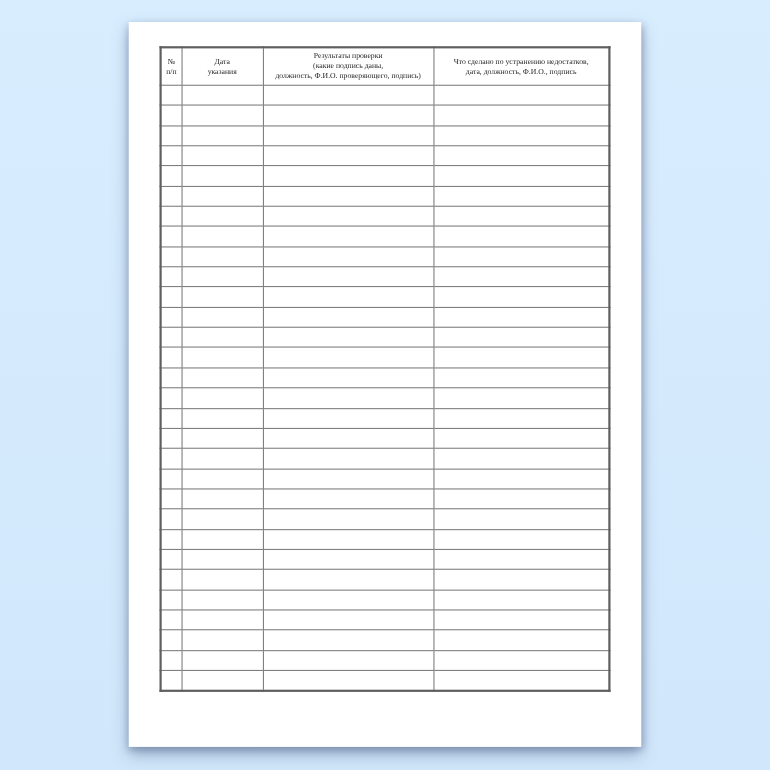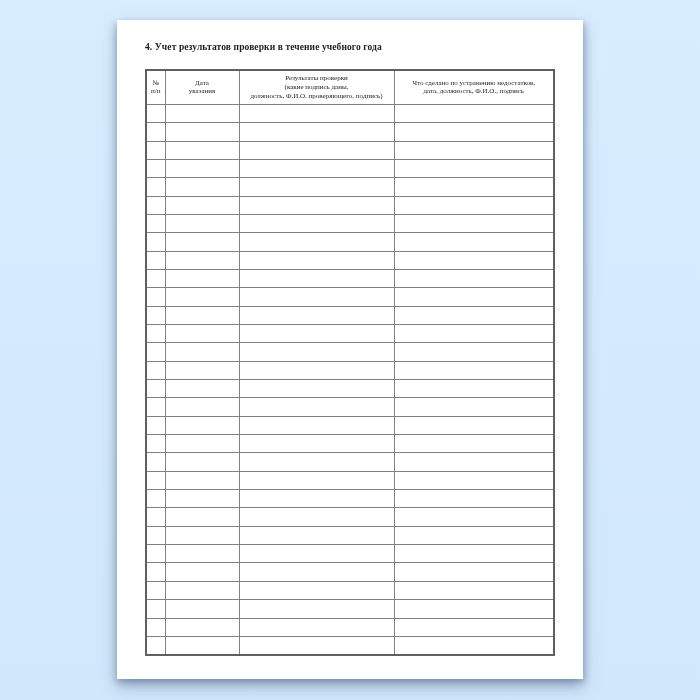--- a/index.html
+++ b/index.html
@@ -62,21 +62,20 @@
     padding: 0;
     font-size: 7px;
     color: var(--text, #1d1d1d);
   }
 </style>
 </head>
 <body>
 
 <div class="stage">
   <div class="paper">
-    <h1 class="title">4. Учет результатов проверки в течение учебного года</h1>
 
     <table class="journal">
       <colgroup>
         <col class="c1">
           <col class="c2">
           <col class="c3">
           <col class="c4">
       </colgroup>
       <thead>
         <tr>

